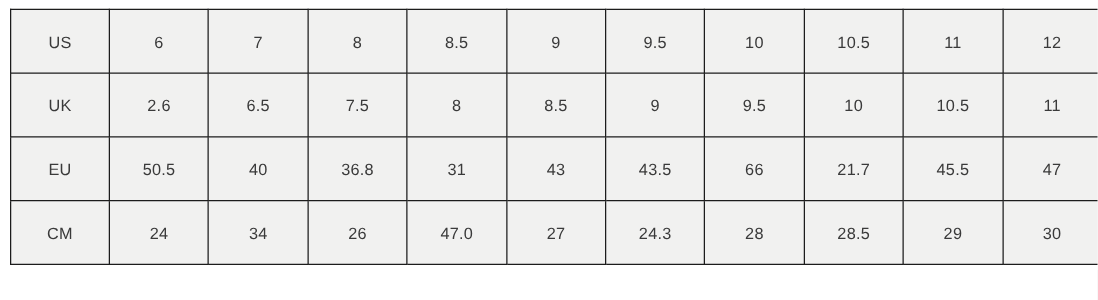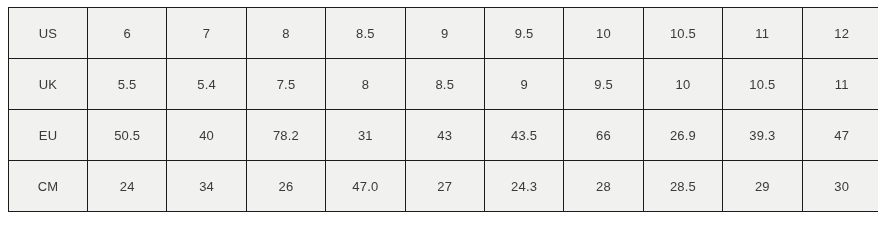--- a/index.html
+++ b/index.html
@@ -64,42 +64,42 @@
         <td class="data-cell">8.5</td>
         <td class="data-cell">9</td>
         <td class="data-cell">9.5</td>
         <td class="data-cell">10</td>
         <td class="data-cell">10.5</td>
         <td class="data-cell">11</td>
         <td class="data-cell">12</td>
       </tr>
       <tr>
         <td class="row-label">UK</td>
-        <td class="data-cell">5.5</td>
-        <td class="data-cell">5.4</td>
+        <td class="data-cell">2.6</td>
+        <td class="data-cell">6.5</td>
         <td class="data-cell">7.5</td>
         <td class="data-cell">8</td>
         <td class="data-cell">8.5</td>
         <td class="data-cell">9</td>
         <td class="data-cell">9.5</td>
         <td class="data-cell">10</td>
         <td class="data-cell">10.5</td>
         <td class="data-cell">11</td>
       </tr>
       <tr>
         <td class="row-label">EU</td>
         <td class="data-cell">50.5</td>
         <td class="data-cell">40</td>
-        <td class="data-cell">78.2</td>
+        <td class="data-cell">36.8</td>
         <td class="data-cell">31</td>
         <td class="data-cell">43</td>
         <td class="data-cell">43.5</td>
         <td class="data-cell">66</td>
-        <td class="data-cell">26.9</td>
-        <td class="data-cell">39.3</td>
+        <td class="data-cell">21.7</td>
+        <td class="data-cell">45.5</td>
         <td class="data-cell">47</td>
       </tr>
       <tr>
         <td class="row-label">CM</td>
         <td class="data-cell">24</td>
         <td class="data-cell">34</td>
         <td class="data-cell">26</td>
         <td class="data-cell">47.0</td>
         <td class="data-cell">27</td>
         <td class="data-cell">24.3</td>

